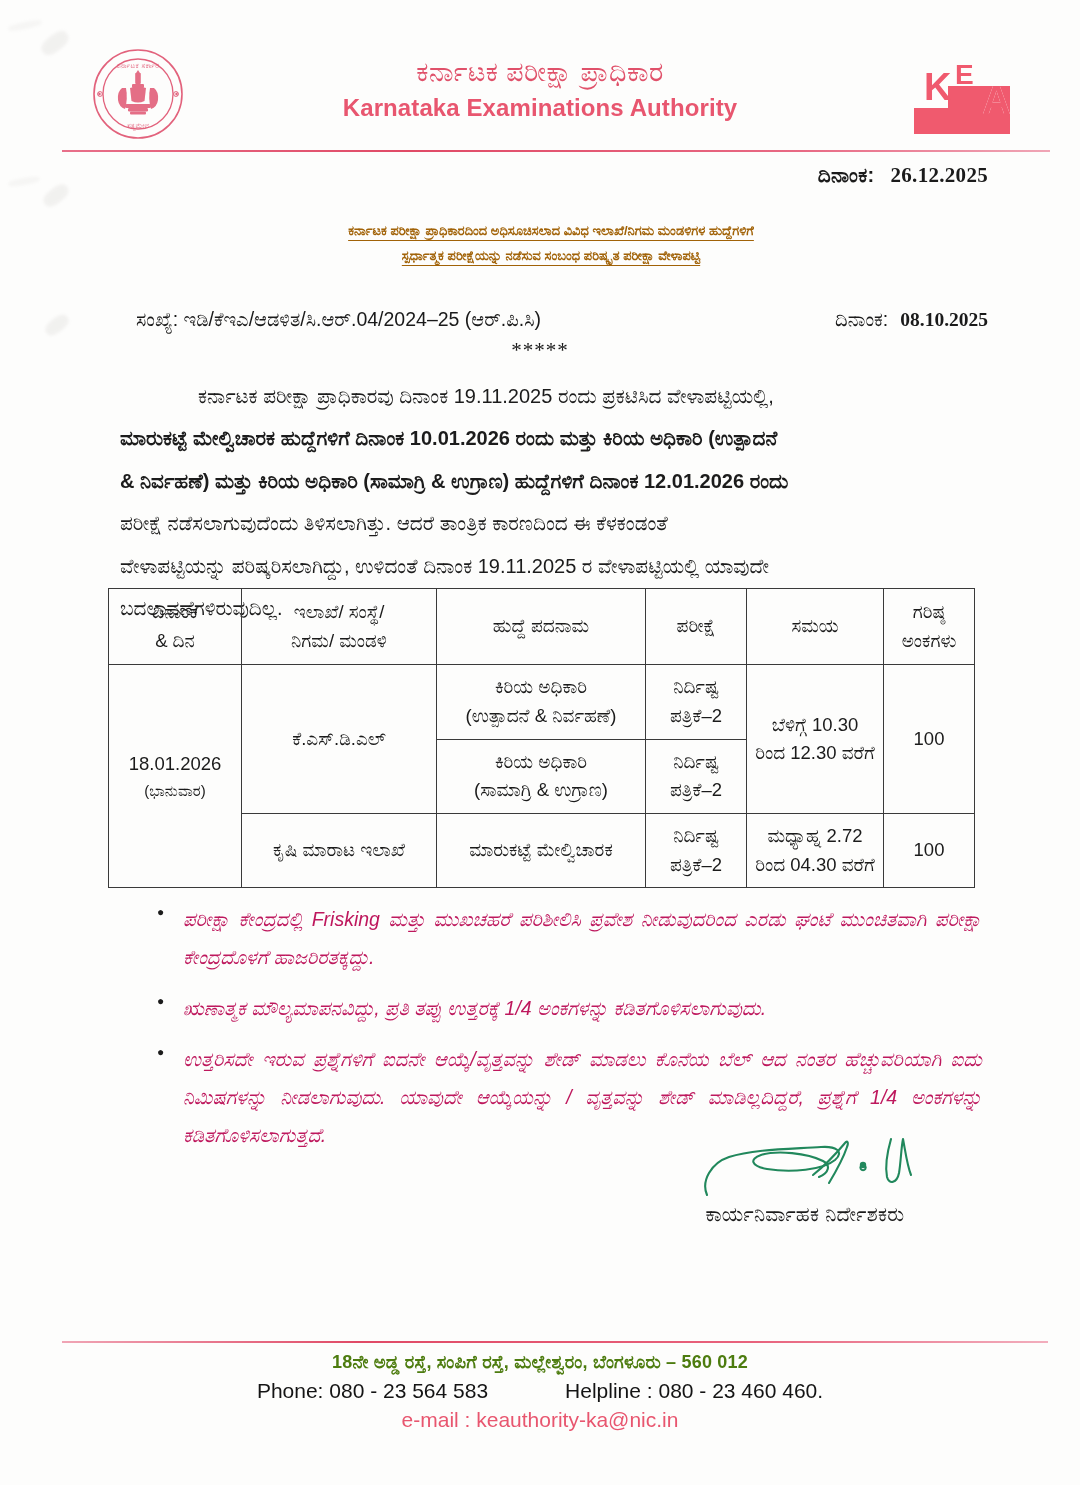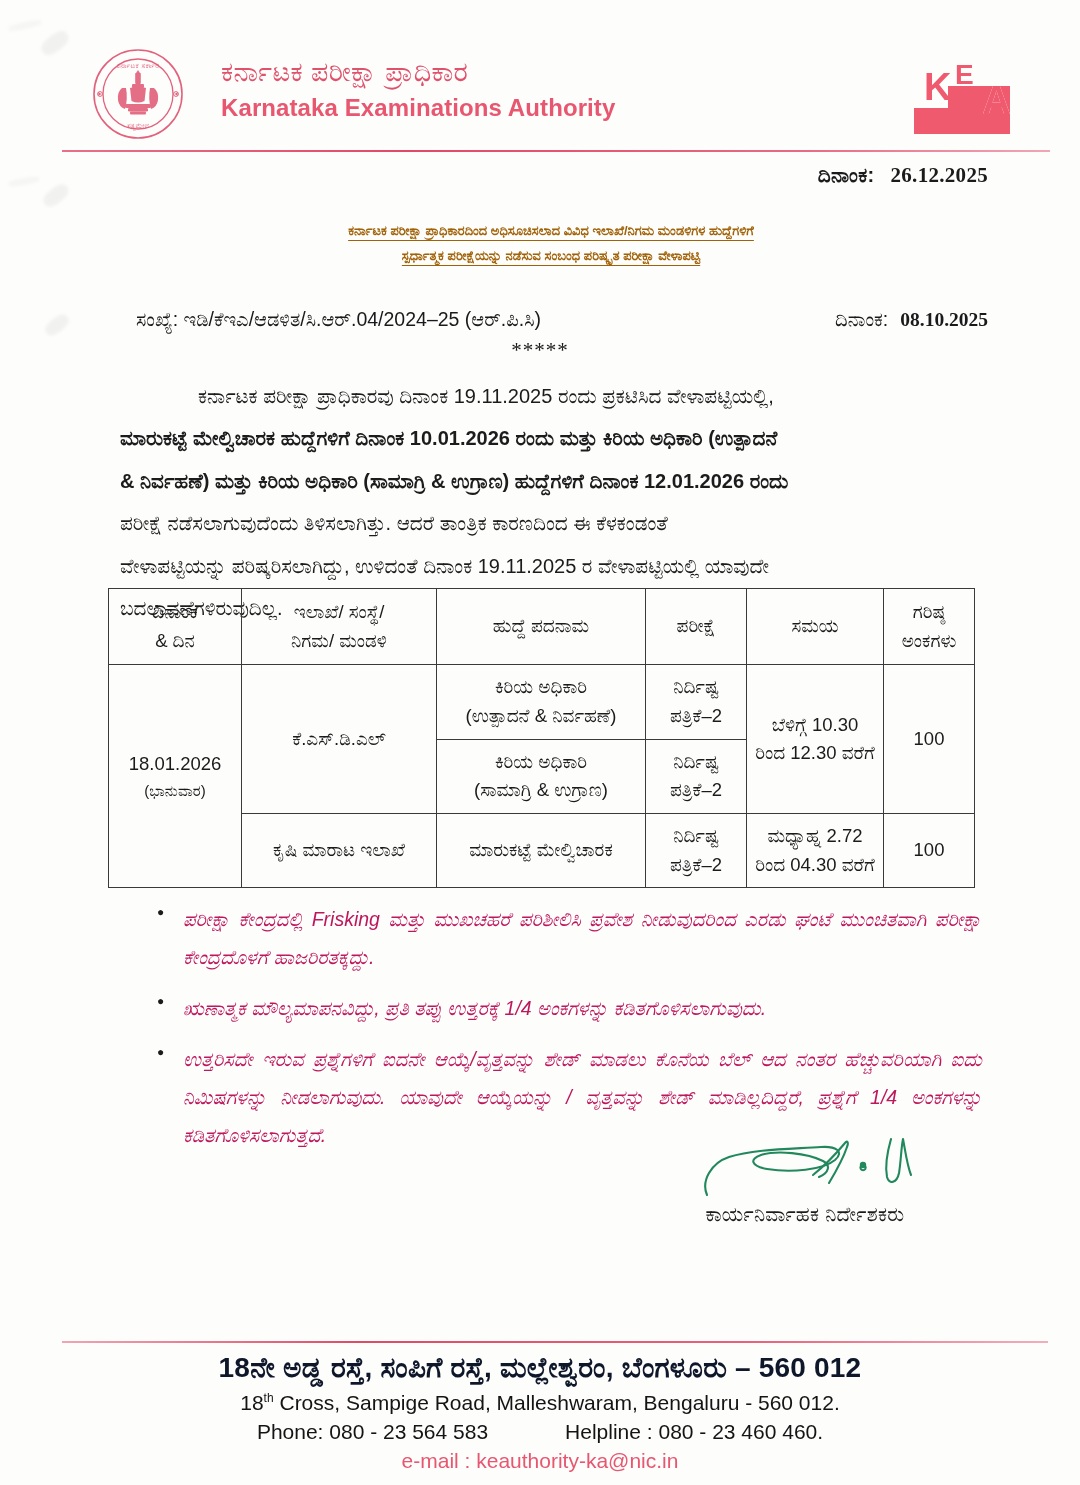--- a/index.html
+++ b/index.html
@@ -44,21 +44,22 @@
   }
   .seal {
     position: absolute;
     left: 92px; top: 6px;
     width: 92px; height: 92px;
   }
   .seal svg { display:block; }
 
   .org-titles {
     position: absolute;
-    left: 221px; right: 210px; top: 14px;
+    left: 210px; right: 210px; top: 14px;
+    text-align: center;
   }
   .org-kn {
     font-size: 27px;
     color: #e0516a;
     letter-spacing: .4px;
     line-height: 1.25;
     font-family: "Liberation Sans", sans-serif;
     font-weight: 500;
     white-space: nowrap;
   }
@@ -259,23 +260,23 @@
     height: 2px;
     background: linear-gradient(to right, #f0a5b5, #e04a66 30%, #e8627c 70%, #f2aebd);
   }
   .footer {
     position: absolute;
     left: 0; right: 0; top: 1352px;
     text-align: center;
     font-family: "Liberation Sans", sans-serif;
   }
   .f-kn {
-    font-size: 28px;
+    font-size: 18px;
     font-weight: bold;
-    color: #0f172a;
+    color: #4d7c0f;
     letter-spacing: .2px;
     margin-bottom: 6px;
   }
   .f-en {
     font-size: 21px;
     color: #141414;
     margin-bottom: 5px;
   }
   .f-en sup { font-size: 12px; }
   .f-phone {
@@ -482,23 +483,20 @@
         </g>
         <circle cx="168" cy="36" r="3.2" fill="#21885c"></circle>
       </svg>
     </div>
     <div class="sig-title">ಕಾರ್ಯನಿರ್ವಾಹಕ ನಿರ್ದೇಶಕರು</div>
   </div>
 
   <div class="frule"></div>
   <div class="footer">
     <div class="f-kn">18ನೇ ಅಡ್ಡ ರಸ್ತೆ, ಸಂಪಿಗೆ ರಸ್ತೆ, ಮಲ್ಲೇಶ್ವರಂ, ಬೆಂಗಳೂರು – 560 012</div>
-    <div class="f-en">
-      <span>18</span><sup>th</sup><span> Cross, Sampige Road, Malleshwaram, Bengaluru - 560 012.</span>
-    </div>
     <div class="f-phone">
       <span>Phone: 080 - 23 564 583</span>
       <span>Helpline : 080 - 23 460 460.</span>
     </div>
     <div class="f-web">
       <span>e-mail : keauthority-ka@nic.in</span>
     </div>
   </div>
 
 </div>

